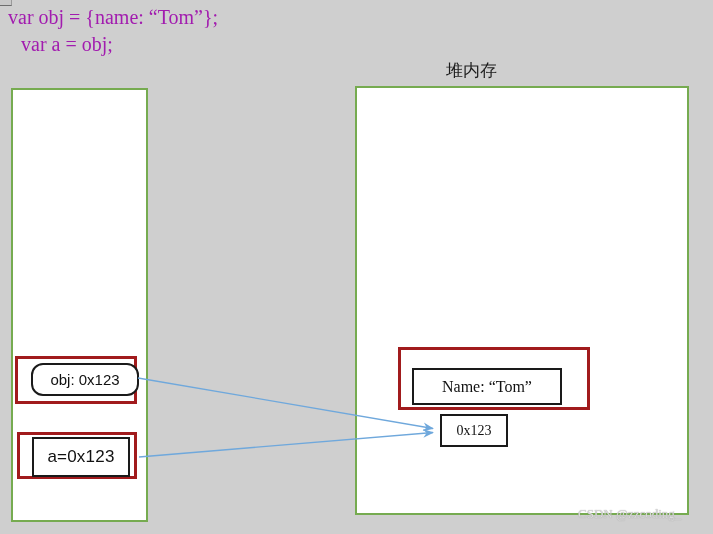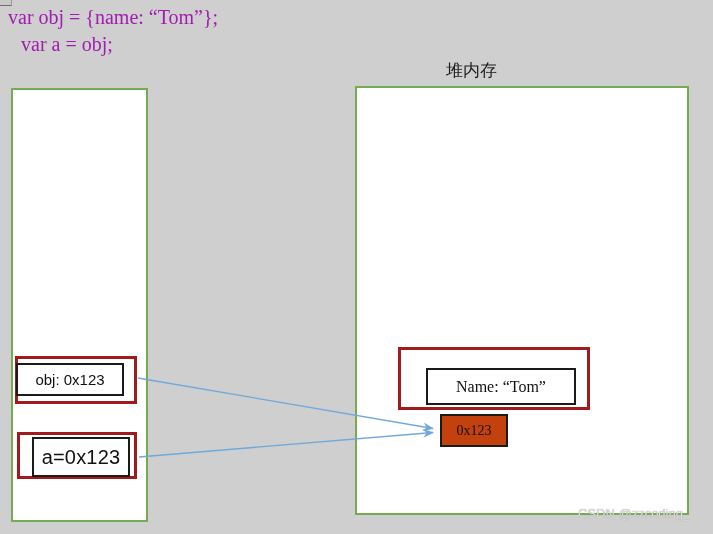--- a/index.html
+++ b/index.html
@@ -26,40 +26,40 @@
   .green-box{background:#ffffff;border:2px solid #76ab50;}
   .stack-box{left:11px;top:88px;width:133px;height:430px;}
   .heap-box{left:355px;top:86px;width:330px;height:425px;}
   
   .red-frame{border:3px solid #a11b1d;background:#ffffff;}
   .black-inner{
     position:absolute;border:2px solid #1a1a1a;background:#ffffff;
     display:flex;align-items:center;justify-content:center;
   }
   .obj-frame{left:15px;top:356px;width:116px;height:42px;}
-  .obj-inner{left:16px;top:363px;width:104px;height:29px;}
+  .obj-inner{left:31px;top:363px;width:104px;height:29px;border-radius:12px;}
   .a-frame{left:17px;top:432px;width:114px;height:41px;}
   .a-inner{left:32px;top:437px;width:94px;height:36px;}
   .stack-cell-text{font-family:"Liberation Sans", sans-serif;color:#111;}
   .obj-text{font-size:15px;}
-  .a-text{font-size:20px;letter-spacing:.2px;}
+  .a-text{font-size:17px;letter-spacing:.2px;}
   .name-frame{left:398px;top:347px;width:186px;height:57px;}
-  .name-inner{left:426px;top:368px;width:146px;height:33px;}
+  .name-inner{left:412px;top:368px;width:146px;height:33px;}
   .name-text{font-family:"Liberation Serif", serif;font-size:16px;color:#111;}
   .addr-box{
     left:440px;top:414px;width:64px;height:29px;
-    border:2px solid #1a1a1a;background:#c2410c;
+    border:2px solid #1a1a1a;background:#ffffff;
     display:flex;align-items:center;justify-content:center;
   }
   .addr-text{font-family:"Liberation Serif", serif;font-size:14px;color:#111;}
   
   .arrow-layer{left:0;top:0;width:713px;height:534px;pointer-events:none;}
   
   .watermark{
-    left:578px;top:506px;font-family:Liberation Sans, sans-serif;
+    left:578px;top:506px;font-family:Liberation Serif, serif;
     font-size:13px;color:#dcdcdc;text-shadow:0 0 1px #8f8f8f;
     white-space:nowrap;z-index:5;
   }
 </style>
 </head>
 <body>
 
 <div class="abs corner-artifact"></div>
 
 <div class="abs code-line code-line-1">var obj = {name: “Tom”};</div>

